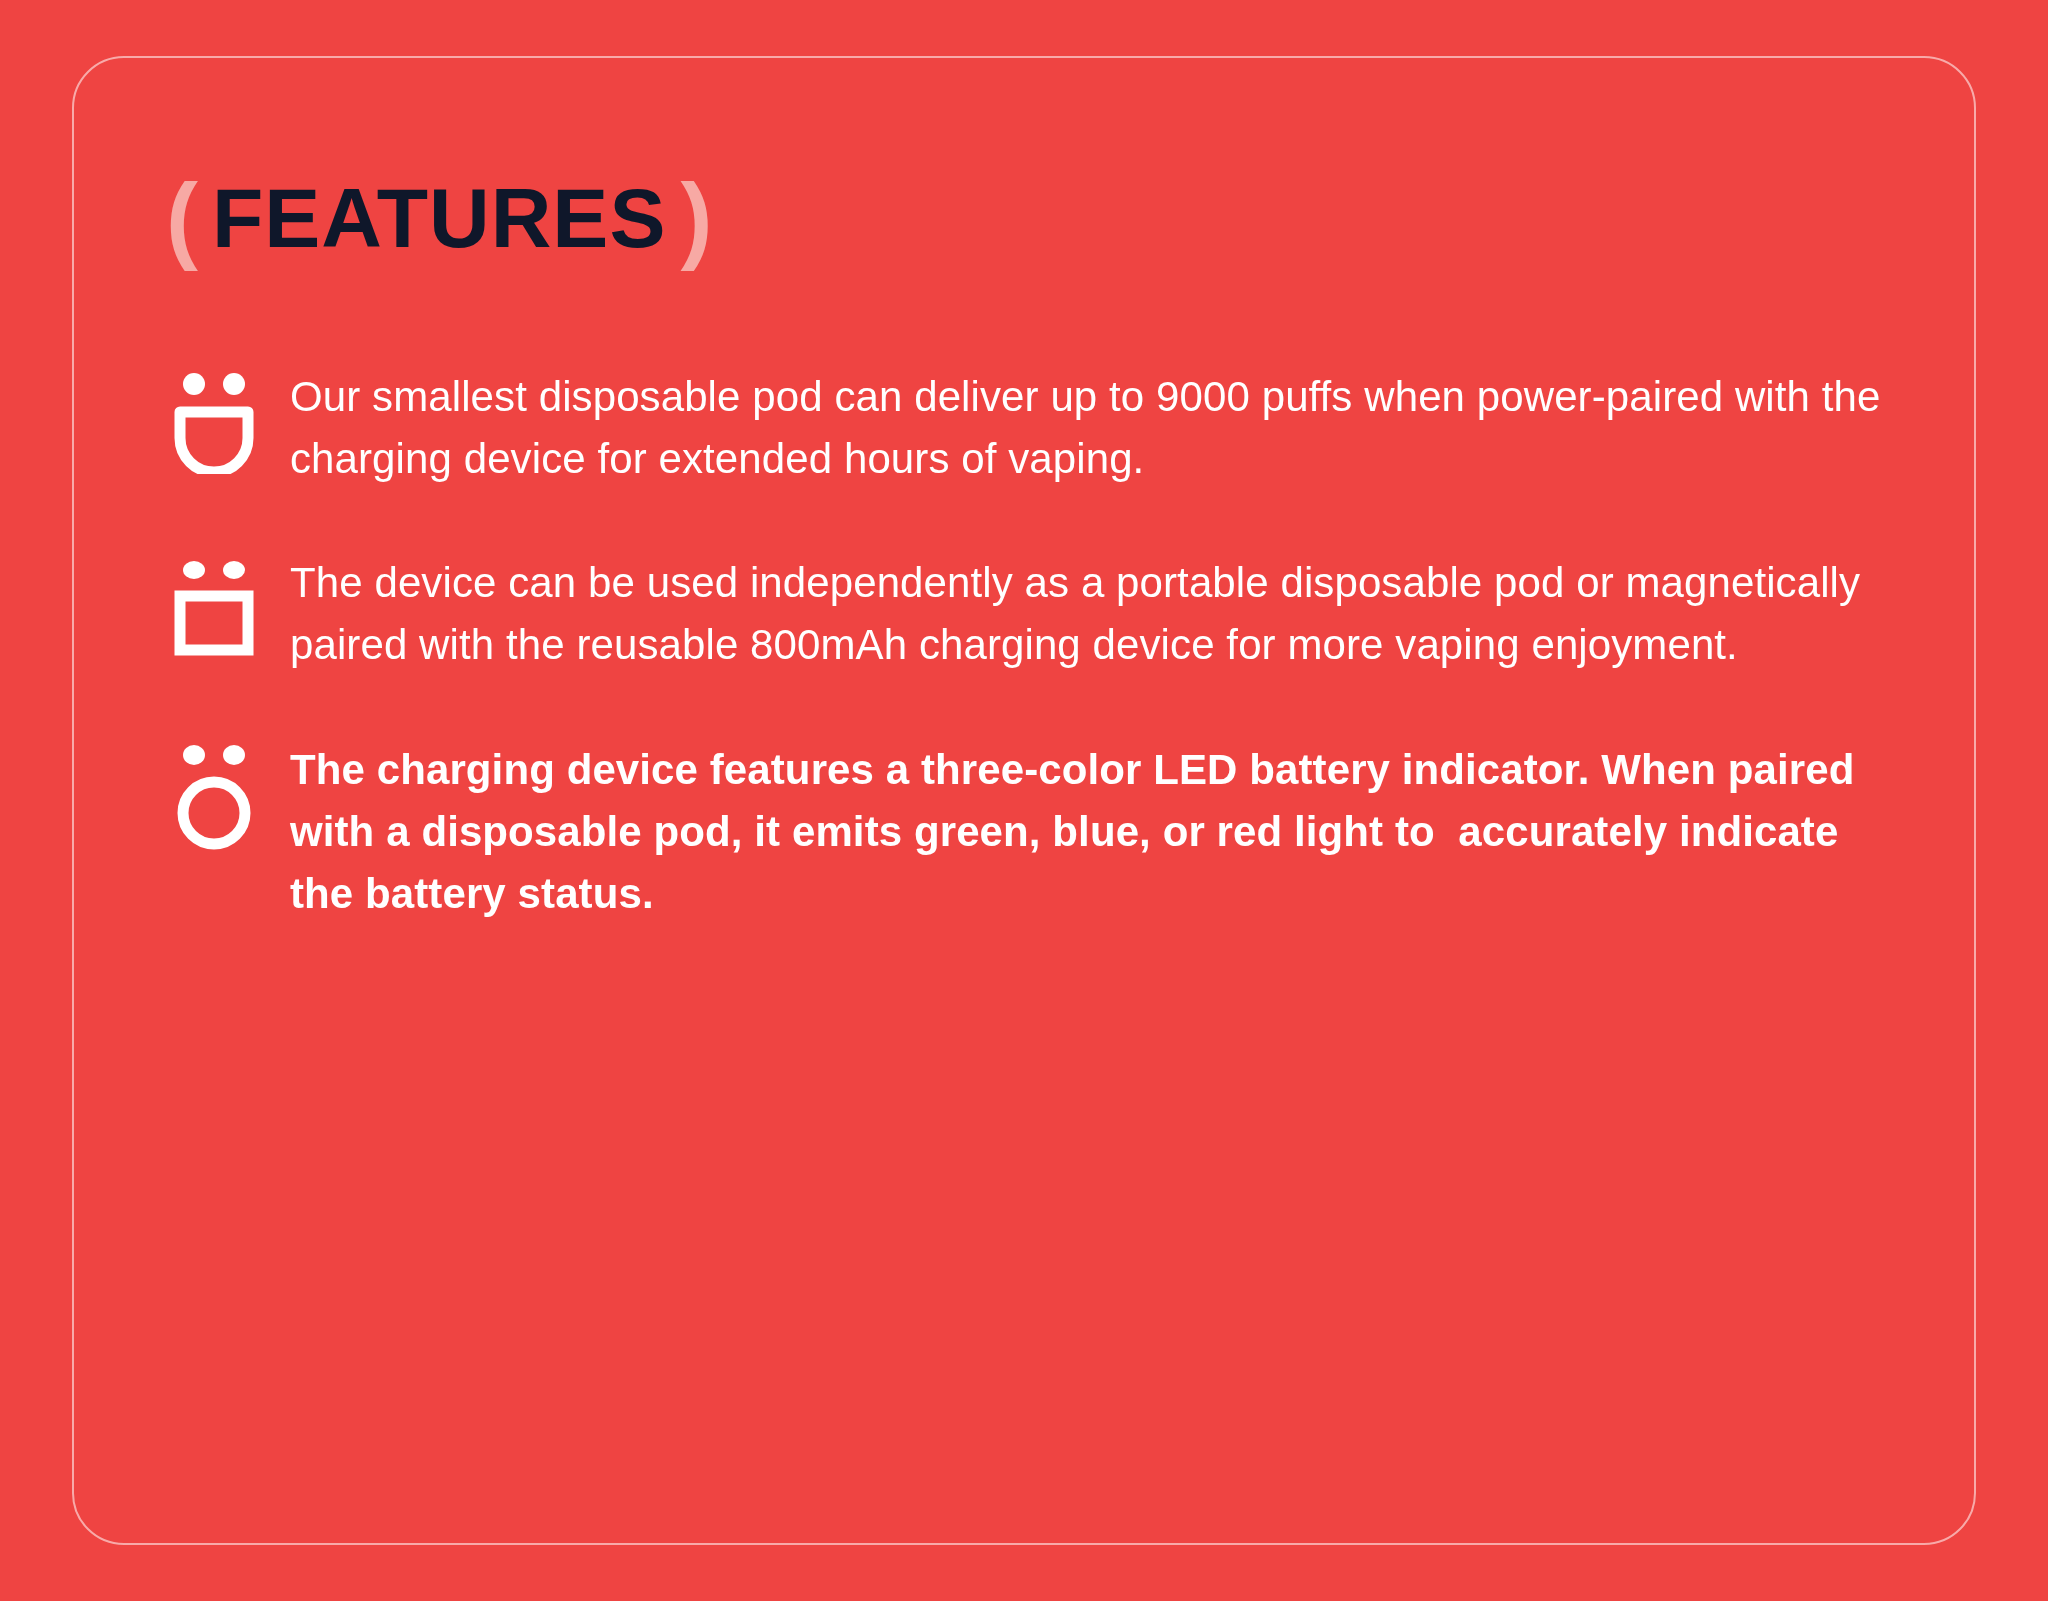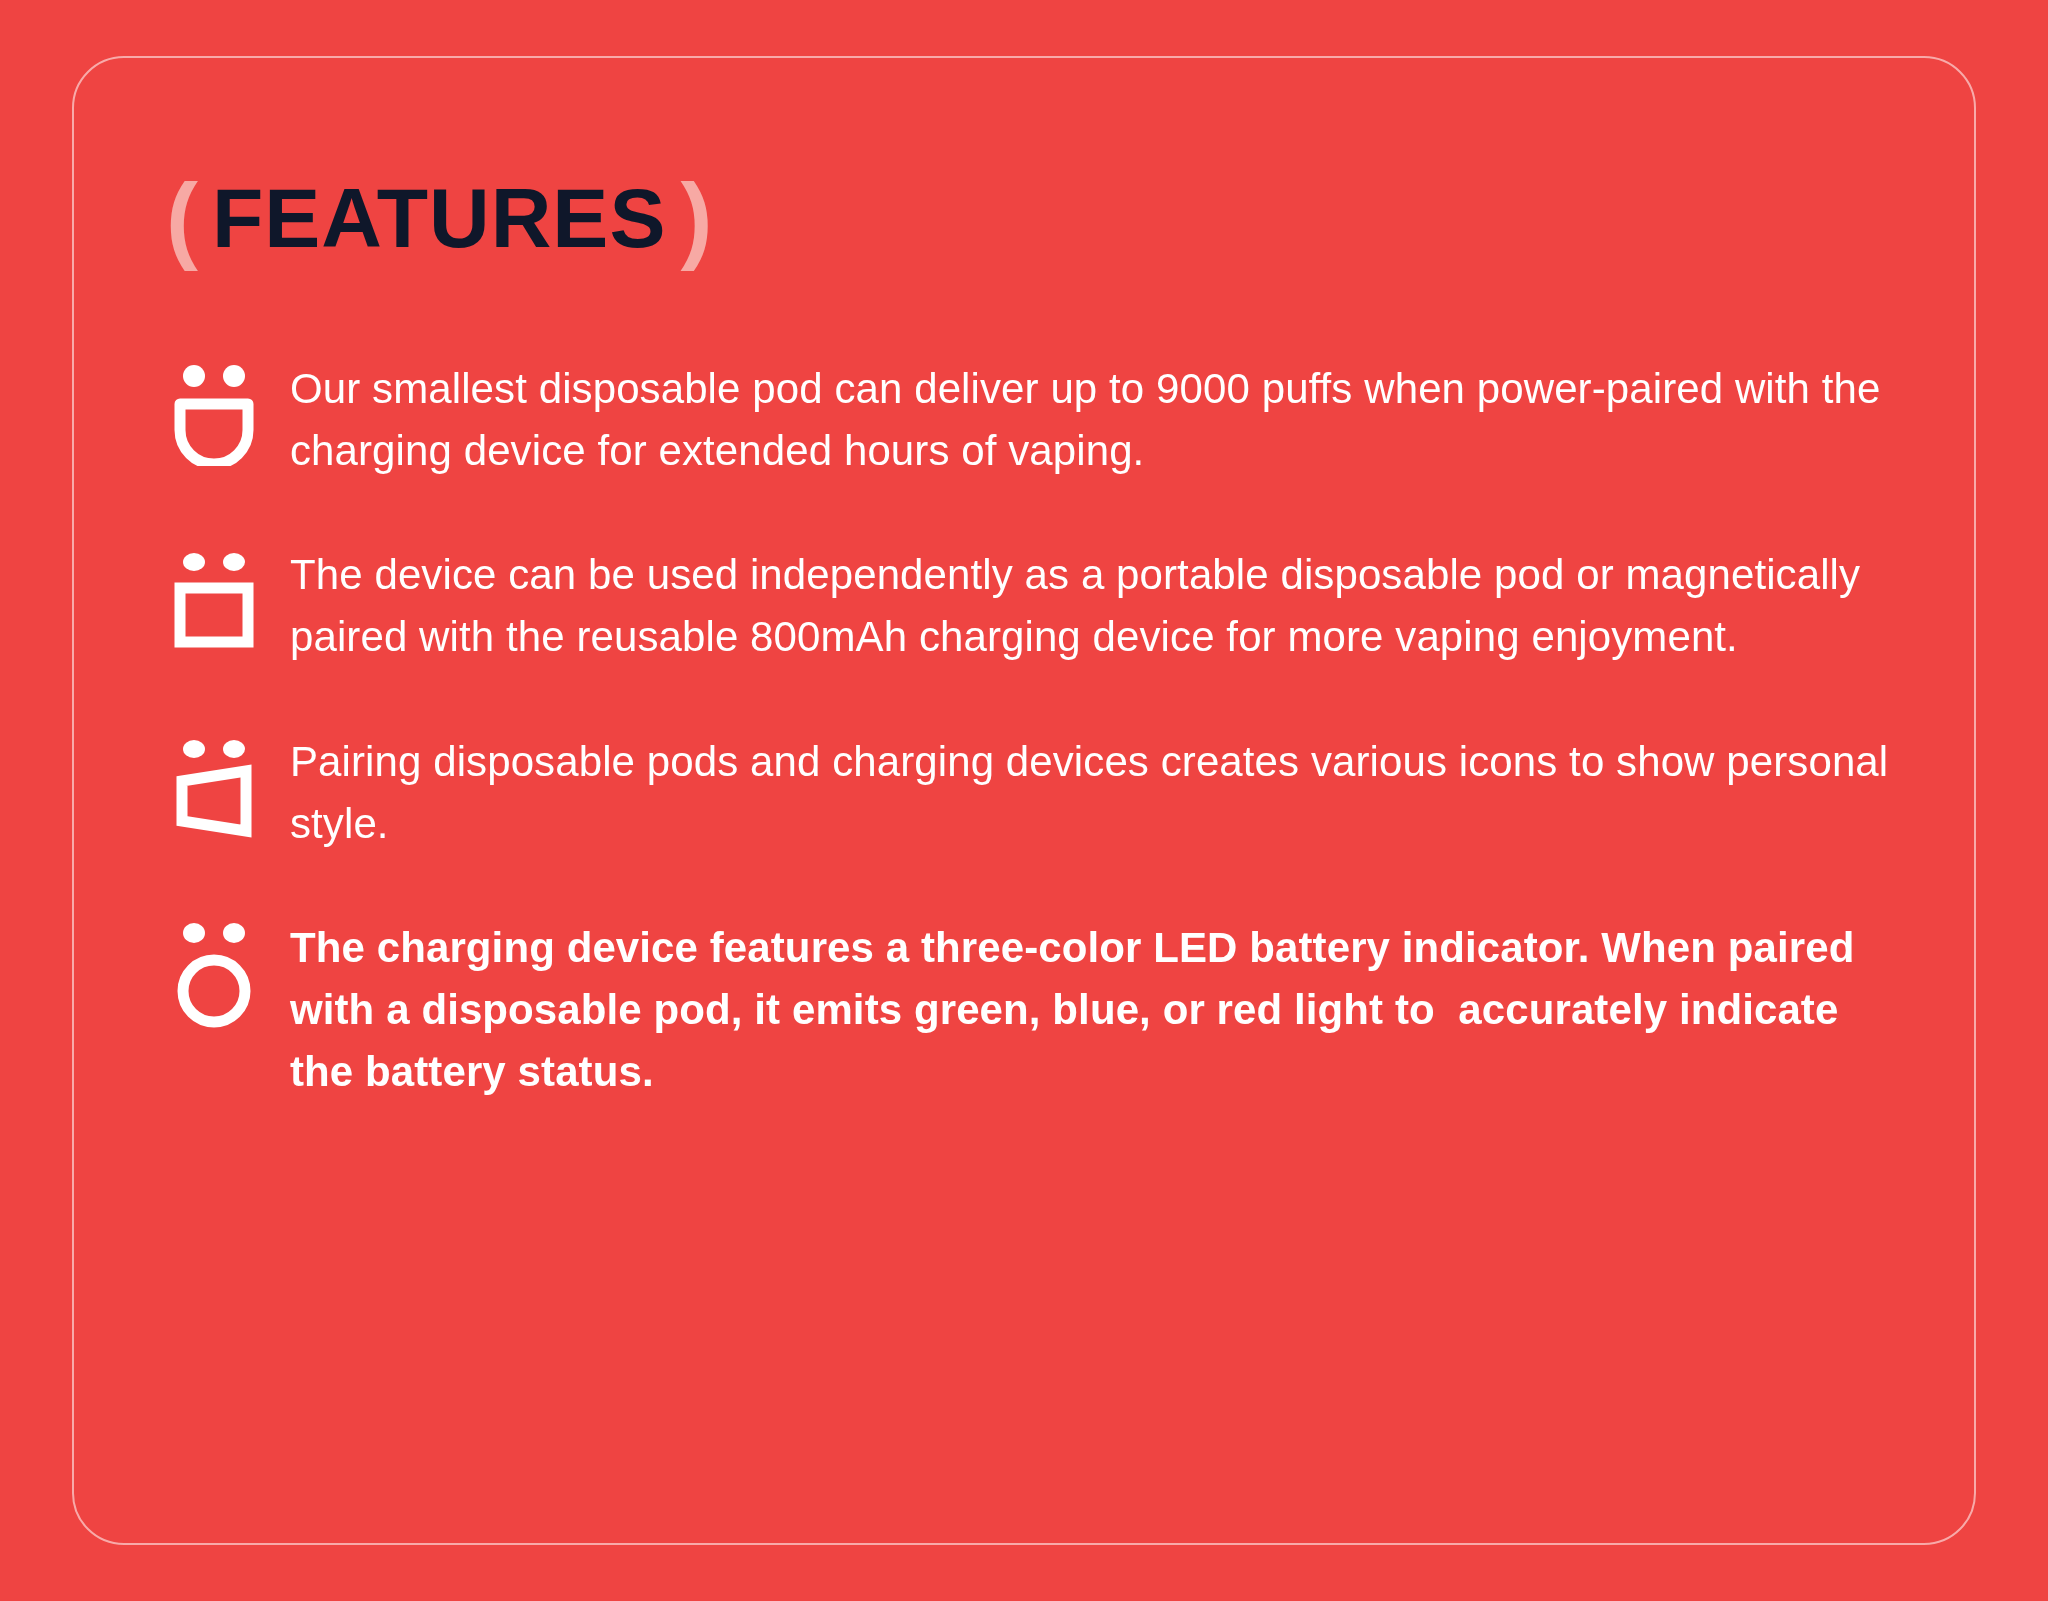--- a/index.html
+++ b/index.html
@@ -50,21 +50,21 @@
     font-weight: bold;
     line-height: 1;
     letter-spacing: 1px;
     white-space: nowrap;
   }
 
   
   #feature-list {
     position: absolute;
     left: 92px;
-    top: 300px;
+    top: 308px;
     width: 1740px;
   }
   .feature-item {
     display: flex;
     align-items: flex-start;
     margin-bottom: 62px;
   }
   .feature-item:last-child { margin-bottom: 0; font-weight: bold; }
 
   .feature-icon {
@@ -118,30 +118,20 @@
       <span class="feature-icon">
         <svg width="96" height="104" viewBox="0 0 96 104" xmlns="http://www.w3.org/2000/svg">
           <ellipse cx="28" cy="14" rx="11" ry="9" fill="#ffffff"></ellipse>
           <ellipse cx="68" cy="14" rx="11" ry="9" fill="#ffffff"></ellipse>
           <rect x="14" y="40" width="68" height="54" fill="none" stroke="#ffffff" stroke-width="11" stroke-linejoin="miter"></rect>
         </svg>
       </span>
       <div class="feature-text">The device can be used independently as a portable disposable pod or magnetically paired with the reusable 800mAh charging device for more vaping enjoyment.</div>
     </div>
 
-    <div class="feature-item">
-      <span class="feature-icon">
-        <svg width="96" height="104" viewBox="0 0 96 104" xmlns="http://www.w3.org/2000/svg">
-          <ellipse cx="28" cy="14" rx="11" ry="9" fill="#ffffff"></ellipse>
-          <ellipse cx="68" cy="14" rx="11" ry="9" fill="#ffffff"></ellipse>
-          <path d="M16 46 L80 36 L80 96 L16 86 Z" fill="none" stroke="#ffffff" stroke-width="11" stroke-linejoin="miter"></path>
-        </svg>
-      </span>
-      <div class="feature-text">Pairing disposable pods and charging devices creates various icons to show personal style.</div>
-    </div>
 
 
     <div class="feature-item">
       <span class="feature-icon">
         <svg width="96" height="110" viewBox="0 0 96 110" xmlns="http://www.w3.org/2000/svg">
           <ellipse cx="28" cy="12" rx="11" ry="10" fill="#ffffff"></ellipse>
           <ellipse cx="68" cy="12" rx="11" ry="10" fill="#ffffff"></ellipse>
           <circle cx="48" cy="70" r="31" fill="none" stroke="#ffffff" stroke-width="11"></circle>
         </svg>
       </span>

